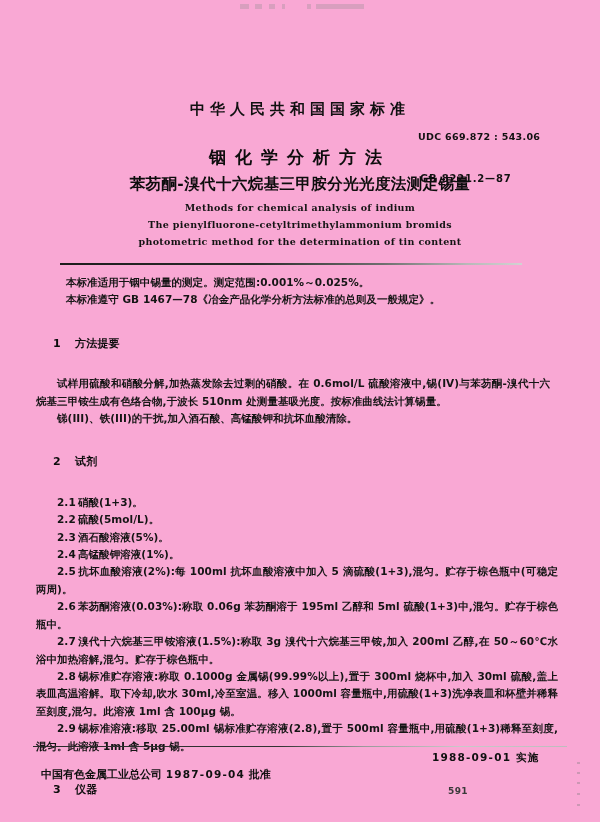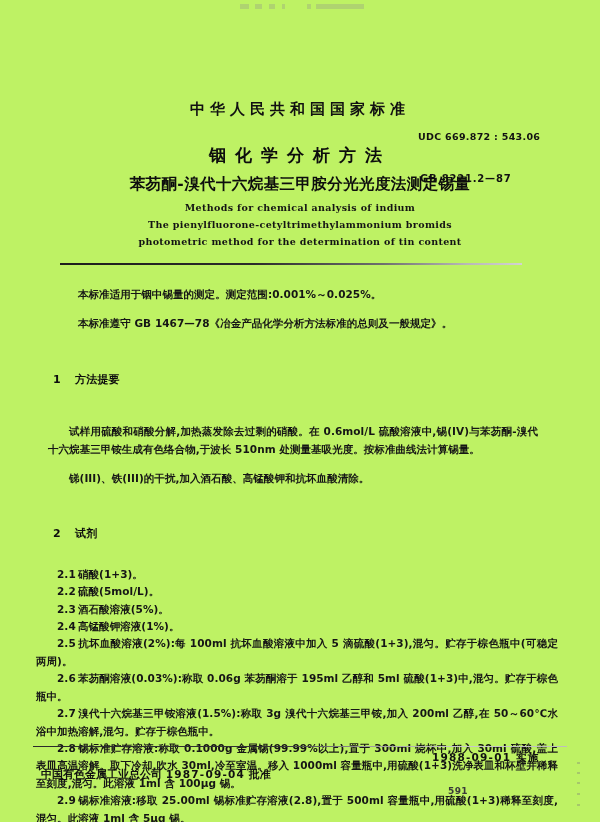--- a/index.html
+++ b/index.html
@@ -14,21 +14,21 @@
     font-family: "DejaVu Sans", "Liberation Sans", sans-serif;
     color: #1a1a1a;
     overflow: hidden;
   }
 
   .page {
     position: absolute;
     inset: 0;
     width: 600px;
     height: 822px;
-    background: #bef264;
+    background: #f9a8d4;
   }
 
   
   .scan-marks {
     position: absolute;
     top: 4px;
     left: 240px;
     width: 130px;
     height: 6px;
     opacity: 0.30;
@@ -69,21 +69,20 @@
     left: 0;
     width: 600px;
   }
   .title-main {
     text-align: center;
     font-size: 17px;
     font-weight: bold;
     letter-spacing: 9px;
     color: #0d0d0d;
     line-height: 24px;
-    font-family: Liberation Mono, monospace;
   }
   .title-sub {
     text-align: center;
     font-size: 15.5px;
     font-weight: bold;
     letter-spacing: 0.4px;
     color: #0d0d0d;
     line-height: 26px;
     margin-top: 2px;
   }
@@ -146,21 +145,21 @@
   .body-area {
     position: absolute;
     top: 274px;
     left: 0;
     width: 600px;
   }
   .para {
     font-size: 10.5px;
     line-height: 17.4px;
     color: #151515;
-    margin: 12px;
+    margin: 0;
     padding: 0 50px 0 36px;
     text-align: justify;
     font-weight: bold;
     letter-spacing: 0.05px;
   }
   .para.intro {
     padding-left: 66px;
     text-indent: 0;
   }
   .para.ind {

